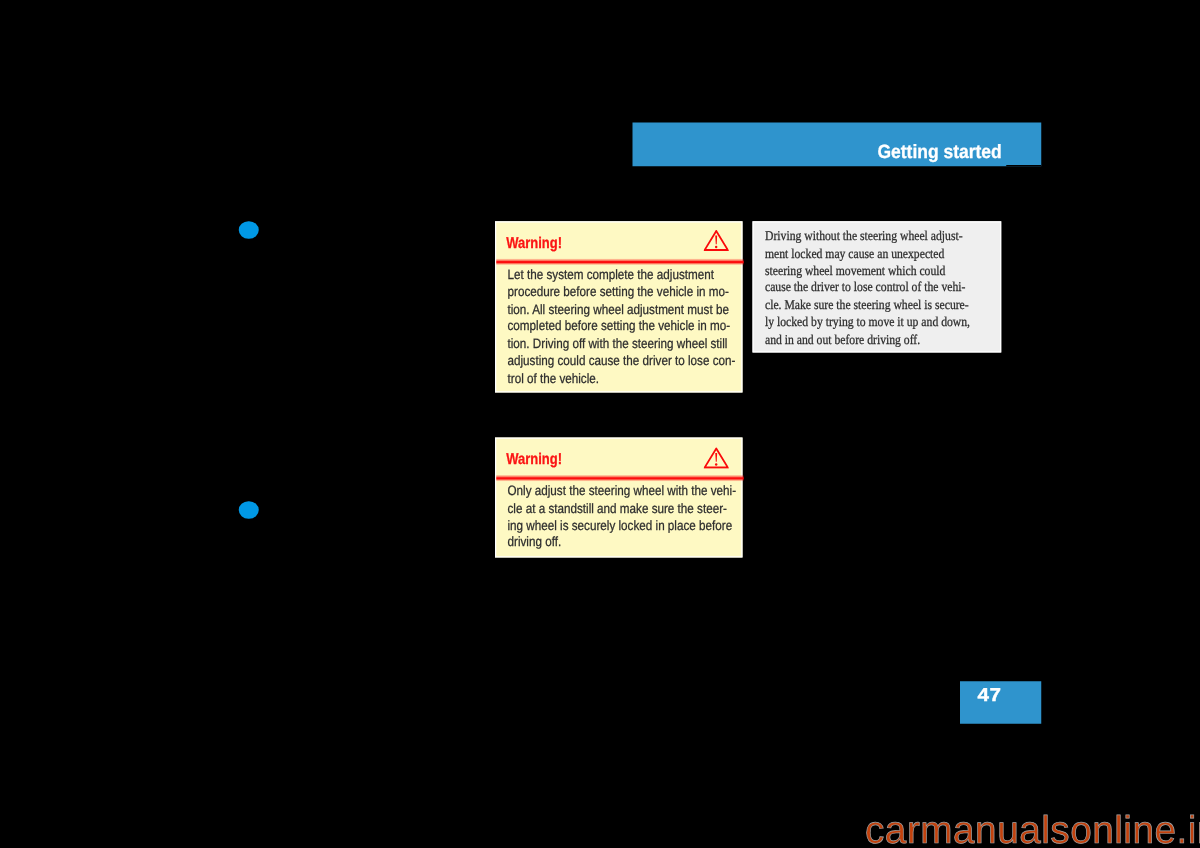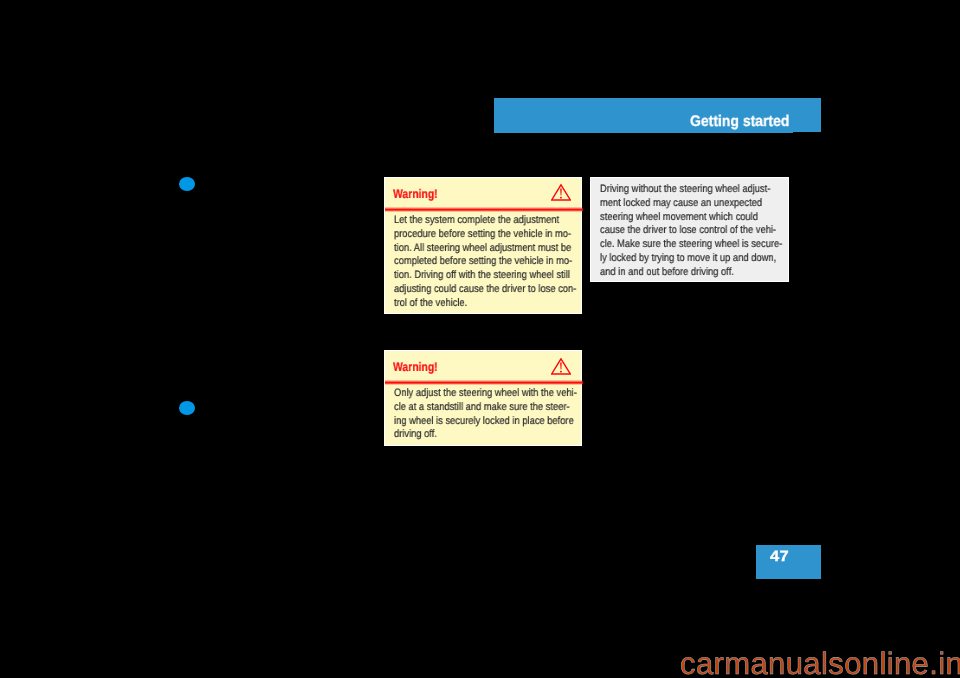--- a/index.html
+++ b/index.html
@@ -1,17 +1,17 @@
 <!DOCTYPE html>
 <html><head>
 <meta charset="utf-8">
 <style>
   html,body{margin:0;padding:0;background:#000;}
   body{width:960px;height:678px;overflow:hidden;font-family:"Liberation Sans",sans-serif;position:relative;-webkit-font-smoothing:antialiased;text-rendering:geometricPrecision;}
-  .page{position:absolute;inset:0;background:#000;}
+  .page{position:absolute;inset:0;background:#000;margin-left:12px;}
   .bodytext,.wtitle,.header-title,.pagenum,.watermark{will-change:transform,opacity;backface-visibility:hidden;}
 
   .header-bar{position:absolute;left:494px;top:98px;width:327.4px;height:35.4px;background:#2f94cd;}
   .header-title{position:absolute;left:690.2px;top:113.0px;color:#ffffff;font-weight:bold;font-size:15.4px;transform:scaleX(0.908) translateZ(0);transform-origin:0 0;-webkit-text-stroke:0.25px #ffffff;}
 
   .header-notch{position:absolute;left:793px;top:132px;width:28.4px;height:1.4px;background:#000;}
   .bullet{position:absolute;width:15.7px;height:14.1px;border-radius:50%;background:#0098e5;}
 
   .warnbox{position:absolute;background:#fef9c3;box-sizing:border-box;border:1.2px solid #ffffff;}
   .wtitle{position:absolute;color:#fb1414;font-weight:bold;font-size:12.5px;transform:scaleX(0.831) translateZ(0);transform-origin:0 0;-webkit-text-stroke:0.22px #fb1414;}
@@ -62,21 +62,21 @@
       <path d="M18.35 8.8 L21.45 8.8 L20.75 22.9 L19.25 22.9 Z" fill="#fa0a0a"></path>
       <circle cx="19.9" cy="27.3" r="1.95" fill="#fa0a0a"></circle>
     </svg>
     <div class="rule" style="left:0;top:29.2px;width:198px;height:5px;"></div>
     <div class="bodytext" style="left:9px;top:36px;">Only adjust the steering wheel with the vehi-
 cle at a standstill and make sure the steer-
 ing wheel is securely locked in place before
 driving off.</div>
   </div>
 
-  <div class="textbox" style="left:590.4px;top:177px;width:198.3px;height:105.2px;">
+  <div class="textbox" style="left:590.4px;top:177px;width:198.3px;height:105.2px;font-family:Liberation Serif, serif;">
     <div class="bodytext" style="left:9px;top:5px;">Driving without the steering wheel adjust-
 ment locked may cause an unexpected
 steering wheel movement which could
 cause the driver to lose control of the vehi-
 cle. Make sure the steering wheel is secure-
 ly locked by trying to move it up and down,
 and in and out before driving off.</div>
   </div>
 
   <div class="pagebox"></div>

